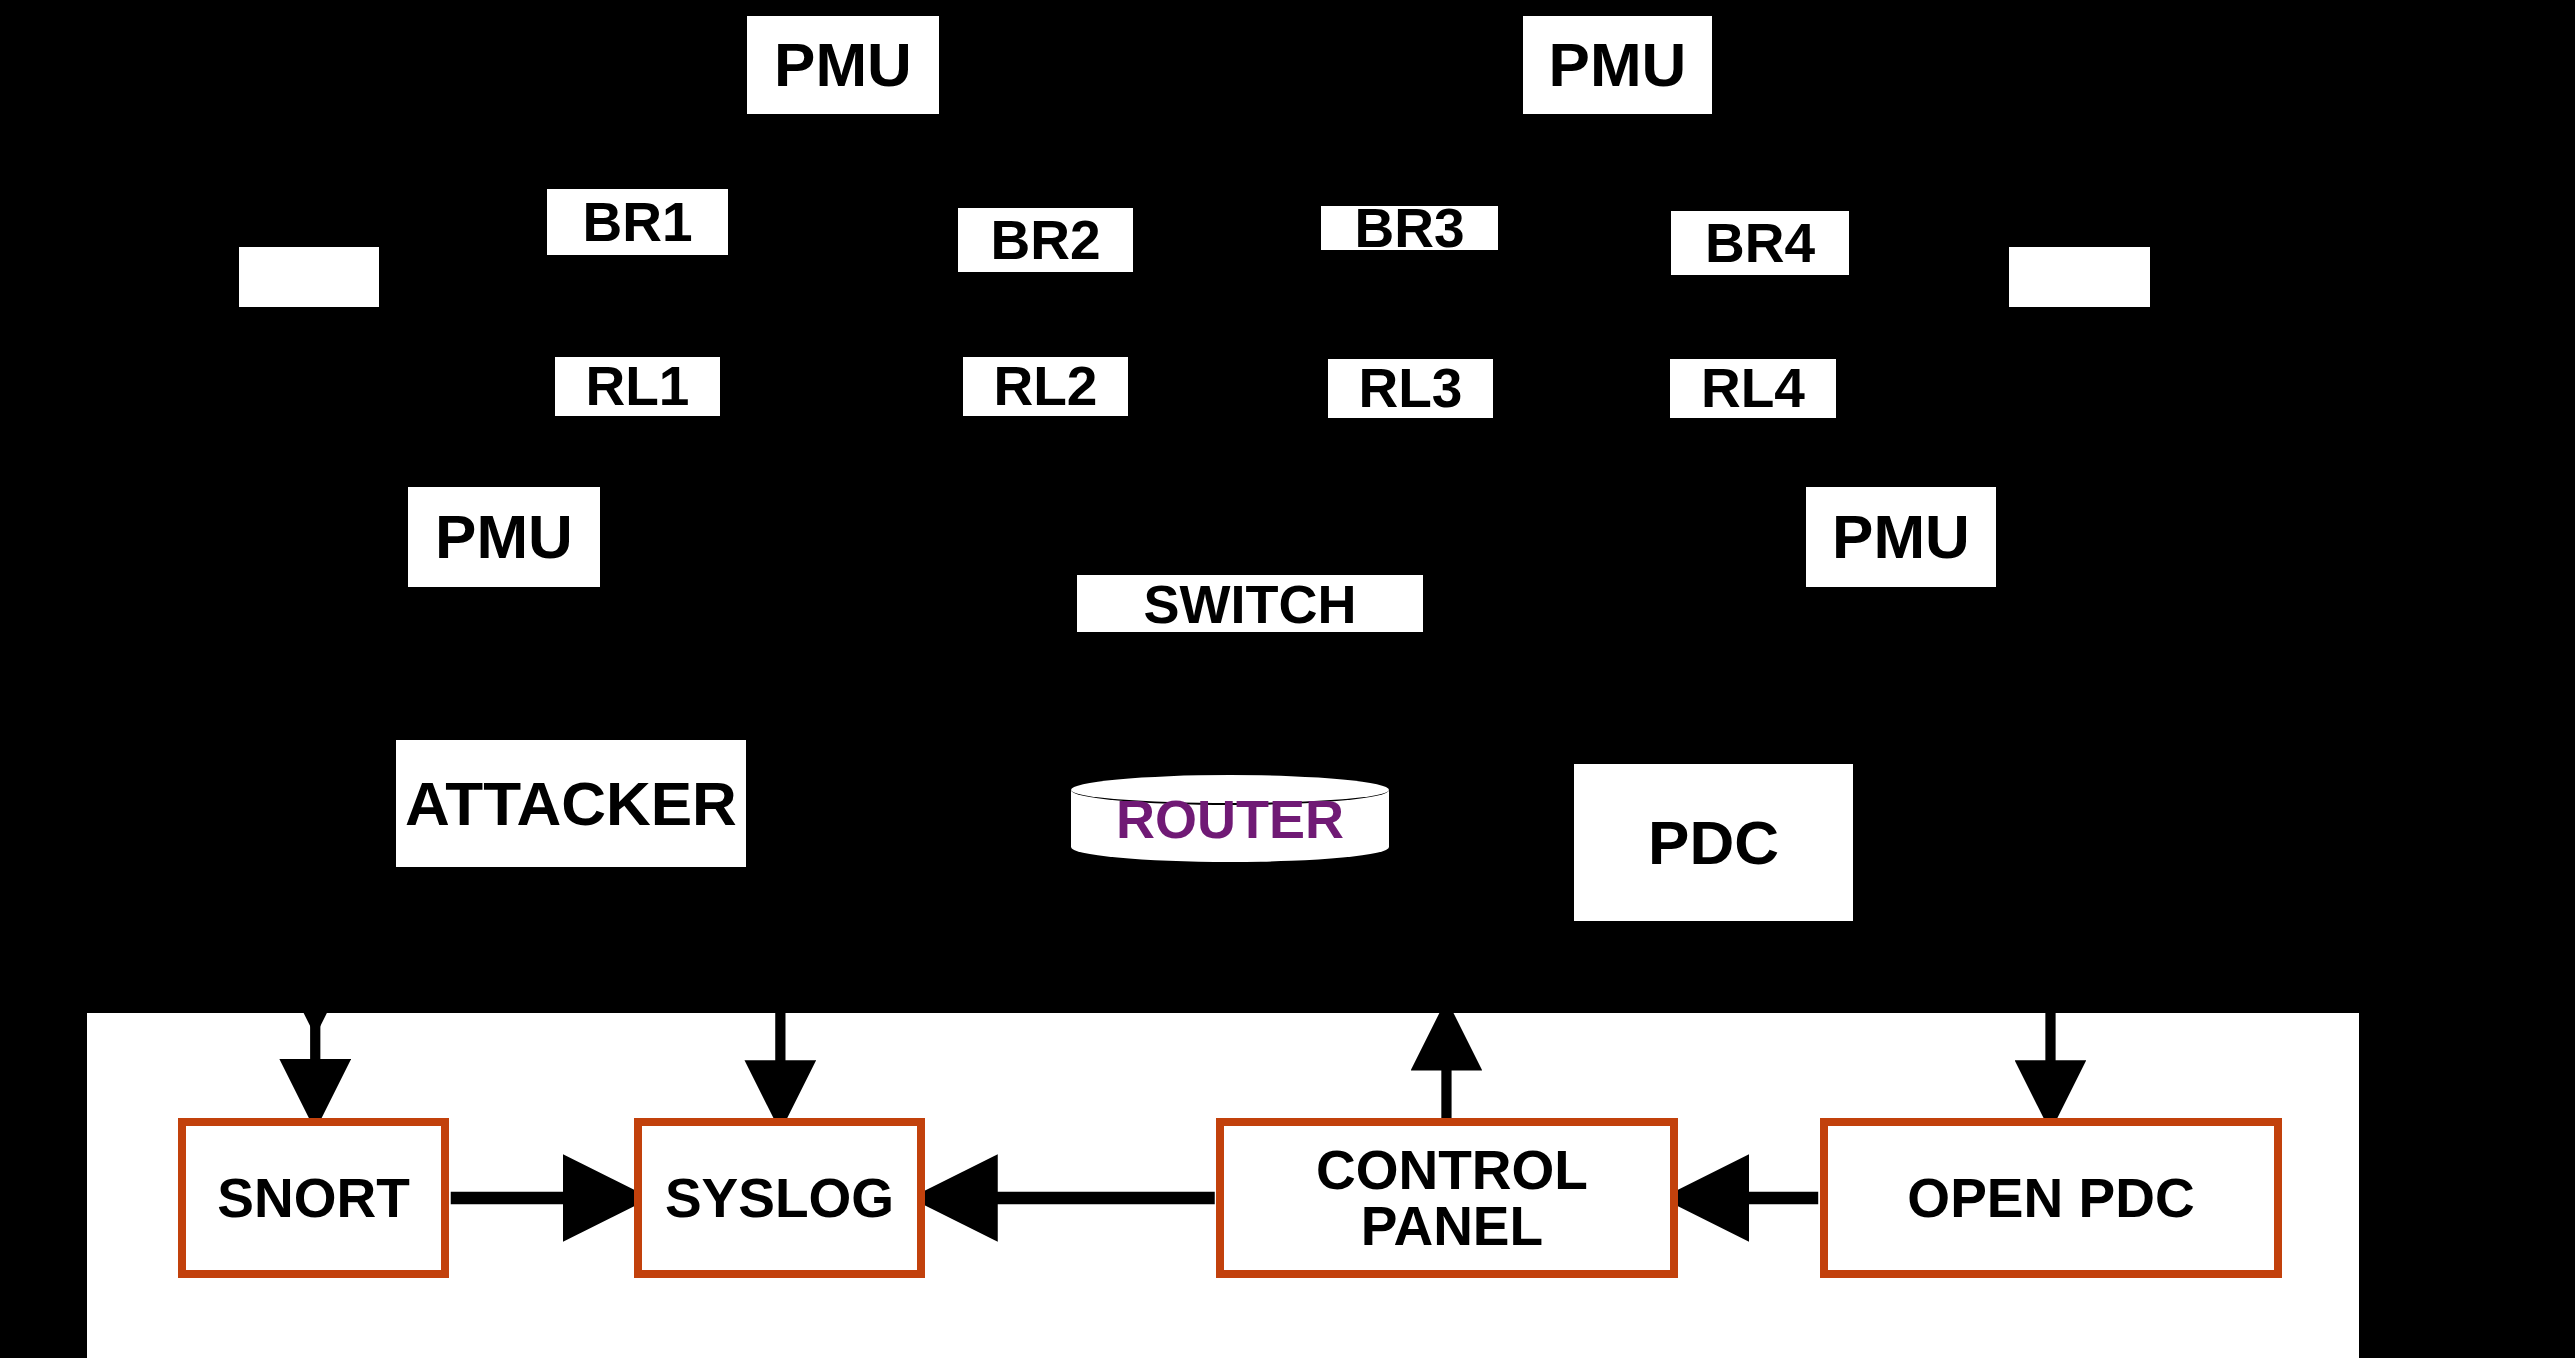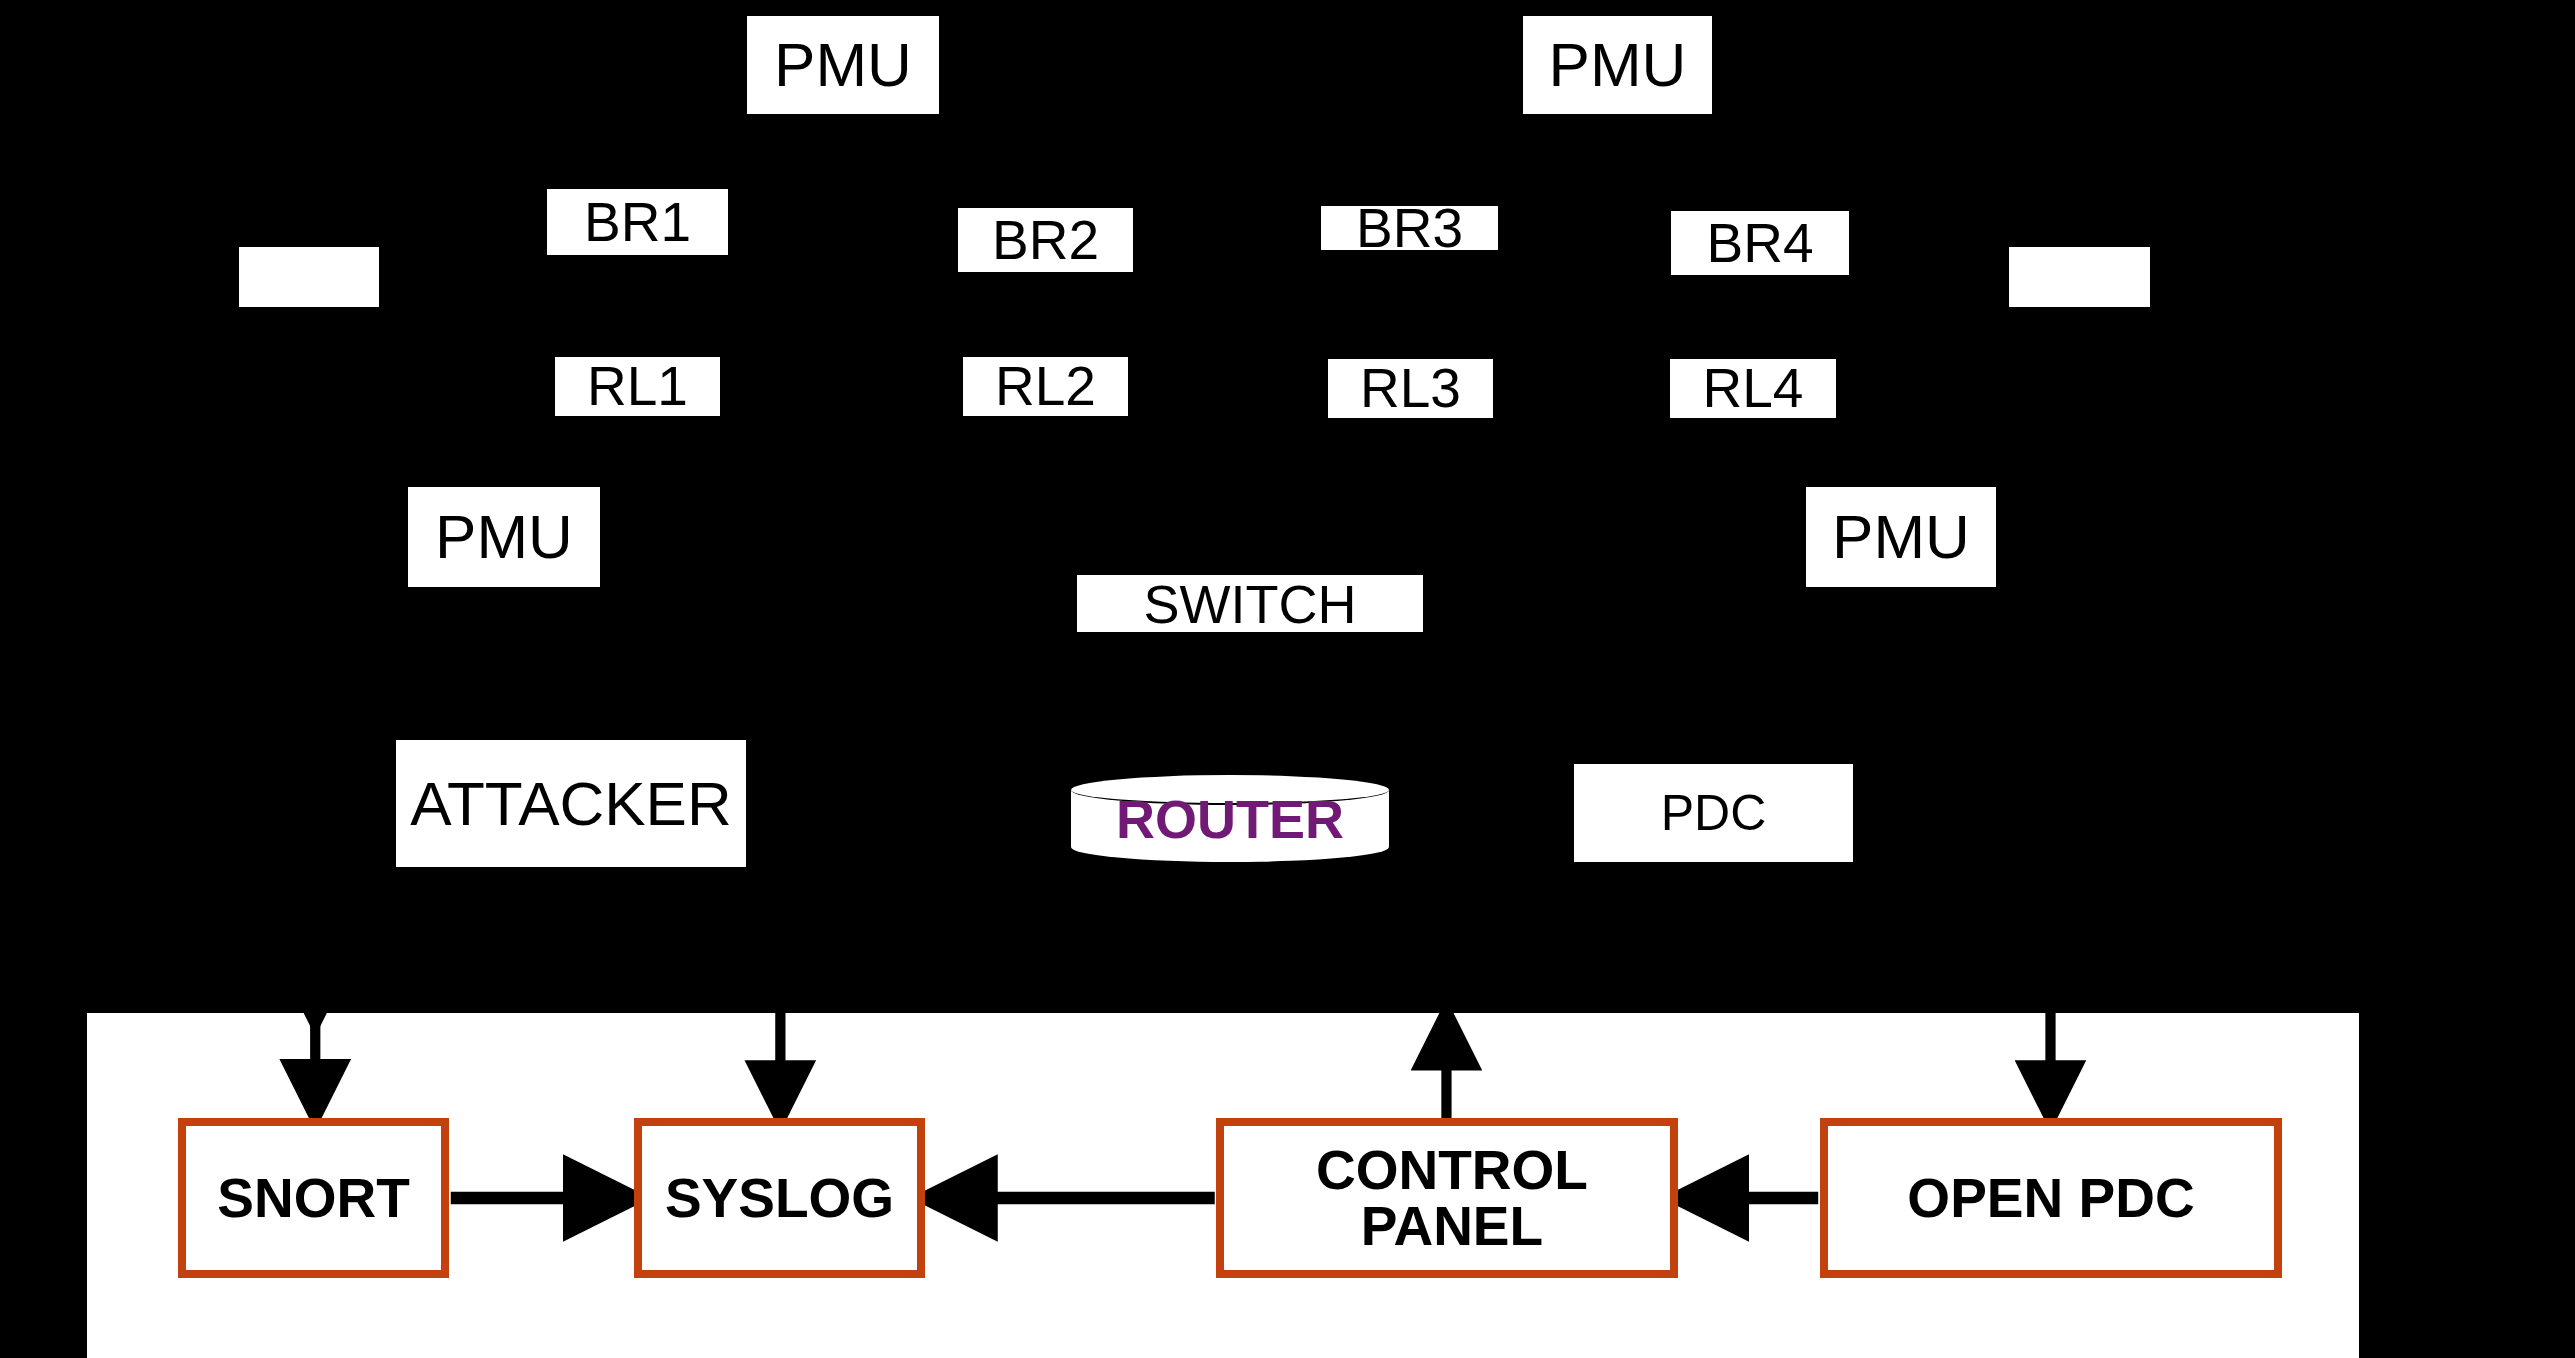--- a/index.html
+++ b/index.html
@@ -17,21 +17,21 @@
   }
 
   
   .node {
     position: absolute;
     background: #ffffff;
     color: #000000;
     display: flex;
     align-items: center;
     justify-content: center;
-    font-weight: normal;
+    font-weight: bold;
     line-height: 1;
     white-space: nowrap;
     box-sizing: border-box;
   }
   .node.blank { }
 
   
   .cylinder {
     position: absolute;
     background: #ffffff;
@@ -153,21 +153,21 @@
       </div>
       <div class="node" style="left: 1806px; top: 487px; width: 190px; height: 100px; font-size: 62px;">
         <span>PMU</span>
       </div>
       <div class="node" style="left: 1069px; top: 575px; width: 346px; height: 57px; font-size: 54px; margin-left: 8px;">
         <span>SWITCH</span>
       </div>
       <div class="node" style="left: 396px; top: 740px; width: 350px; height: 127px; font-size: 62px;">
         <span>ATTACKER</span>
       </div>
-      <div class="node" style="left: 1574px; top: 764px; width: 279px; height: 98px; font-size: 50px;">
+      <div class="node" style="left: 1574px; top: 764px; width: 279px; height: 157px; font-size: 62px;">
         <span>PDC</span>
       </div>
     </div>
 
   <div class="cylinder" id="router-node" style="left: 1071px; top: 790px; width: 318px; height: 57px; font-size: 54px;">
     <div class="cyl-bottom"></div>
     <div class="cyl-top"></div>
     <span class="cyl-label">ROUTER</span>
   </div>
 

